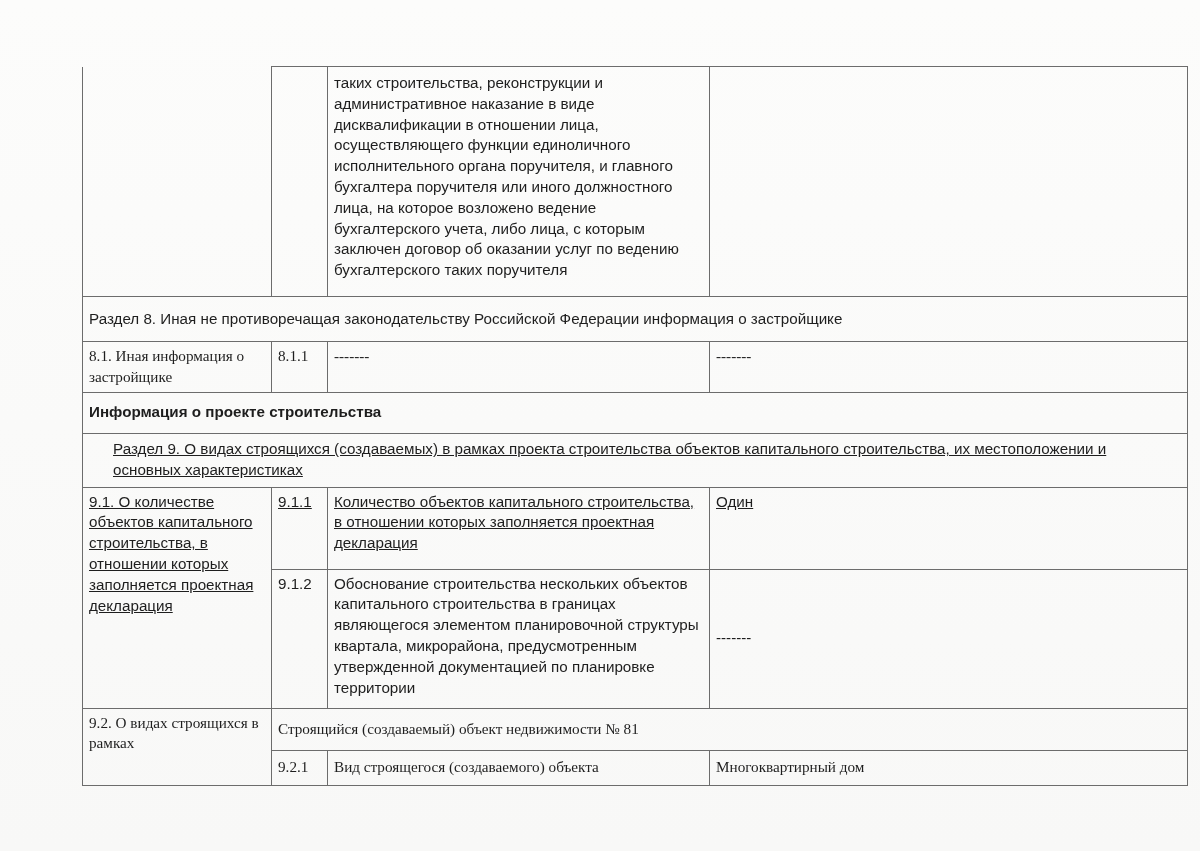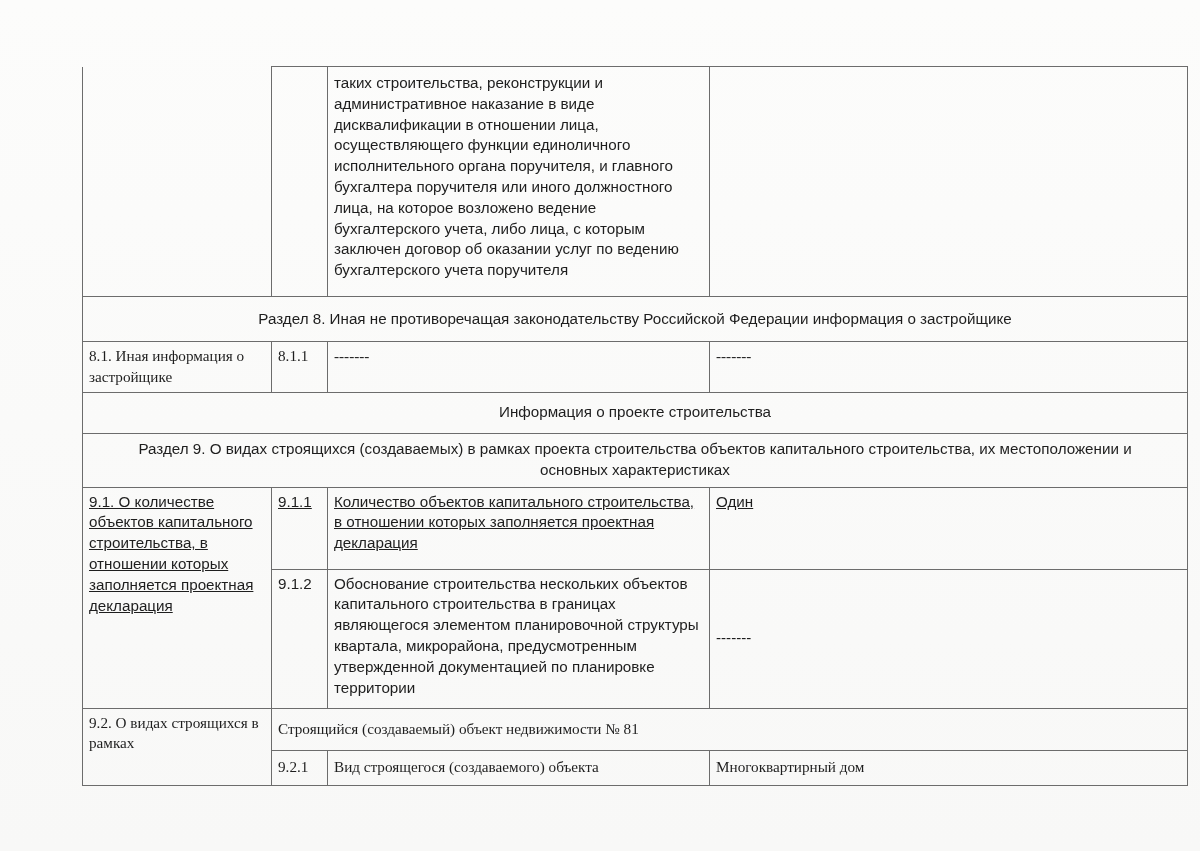--- a/index.html
+++ b/index.html
@@ -21,21 +21,21 @@
     table-layout: fixed;
     font-size: 15.2px;
     line-height: 20.8px;
   }
   table.doc td {
     border: 1.4px solid #6c6c6c;
     vertical-align: top;
     padding: 4px 6px 4px 6px;
     overflow: hidden;
   }
-  table.doc td.center { text-align: center; vertical-align: middle; }
+  table.doc td.center { text-align: left; vertical-align: middle; }
   td.notop { border-top: none !important; }
   .c1 { width: 189px; }
   .c2 { width: 56px; }
   .c3 { width: 382px; }
   .c4 { width: 478px; }
   .num { white-space: nowrap; }
   .mid { vertical-align: middle !important; }
 </style>
 </head>
 <body>
@@ -56,41 +56,41 @@
       <td style="padding-top:6px;">
         <div>таких строительства, реконструкции и</div>
         <div>административное наказание в виде</div>
         <div>дисквалификации в отношении лица,</div>
         <div>осуществляющего функции единоличного</div>
         <div>исполнительного органа поручителя, и главного</div>
         <div>бухгалтера поручителя или иного должностного</div>
         <div>лица, на которое возложено ведение</div>
         <div>бухгалтерского учета, либо лица, с которым</div>
         <div>заключен договор об оказании услуг по ведению</div>
-        <div>бухгалтерского учета поручителя</div>
+        <div>бухгалтерского таких поручителя</div>
       </td>
       <td></td>
     </tr>
 
     <tr style="height:45px;">
       <td colspan="4" class="center">Раздел 8. Иная не противоречащая законодательству Российской Федерации информация о застройщике</td>
     </tr>
 
     <tr style="height:50px;font-family:Liberation Serif, serif;">
       <td>8.1. Иная информация о застройщике</td>
       <td class="num">8.1.1</td>
       <td>-------</td>
       <td>-------</td>
     </tr>
 
-    <tr style="height:41px;">
+    <tr style="height:41px;font-weight:bold;">
       <td colspan="4" class="center">Информация о проекте строительства</td>
     </tr>
 
-    <tr style="height:54px;">
+    <tr style="height:54px;text-decoration:underline;">
       <td colspan="4" class="center" style="padding:4px 30px;">Раздел 9. О видах строящихся (создаваемых) в рамках проекта строительства объектов капитального строительства, их местоположении и основных характеристиках</td>
     </tr>
 
     <tr style="height:82px;text-decoration:underline;">
       <td rowspan="2">9.1. О количестве объектов капитального строительства, в отношении которых заполняется проектная декларация</td>
       <td class="num">9.1.1</td>
       <td>Количество объектов капитального строительства, в отношении которых заполняется проектная декларация</td>
       <td>Один</td>
     </tr>
 

